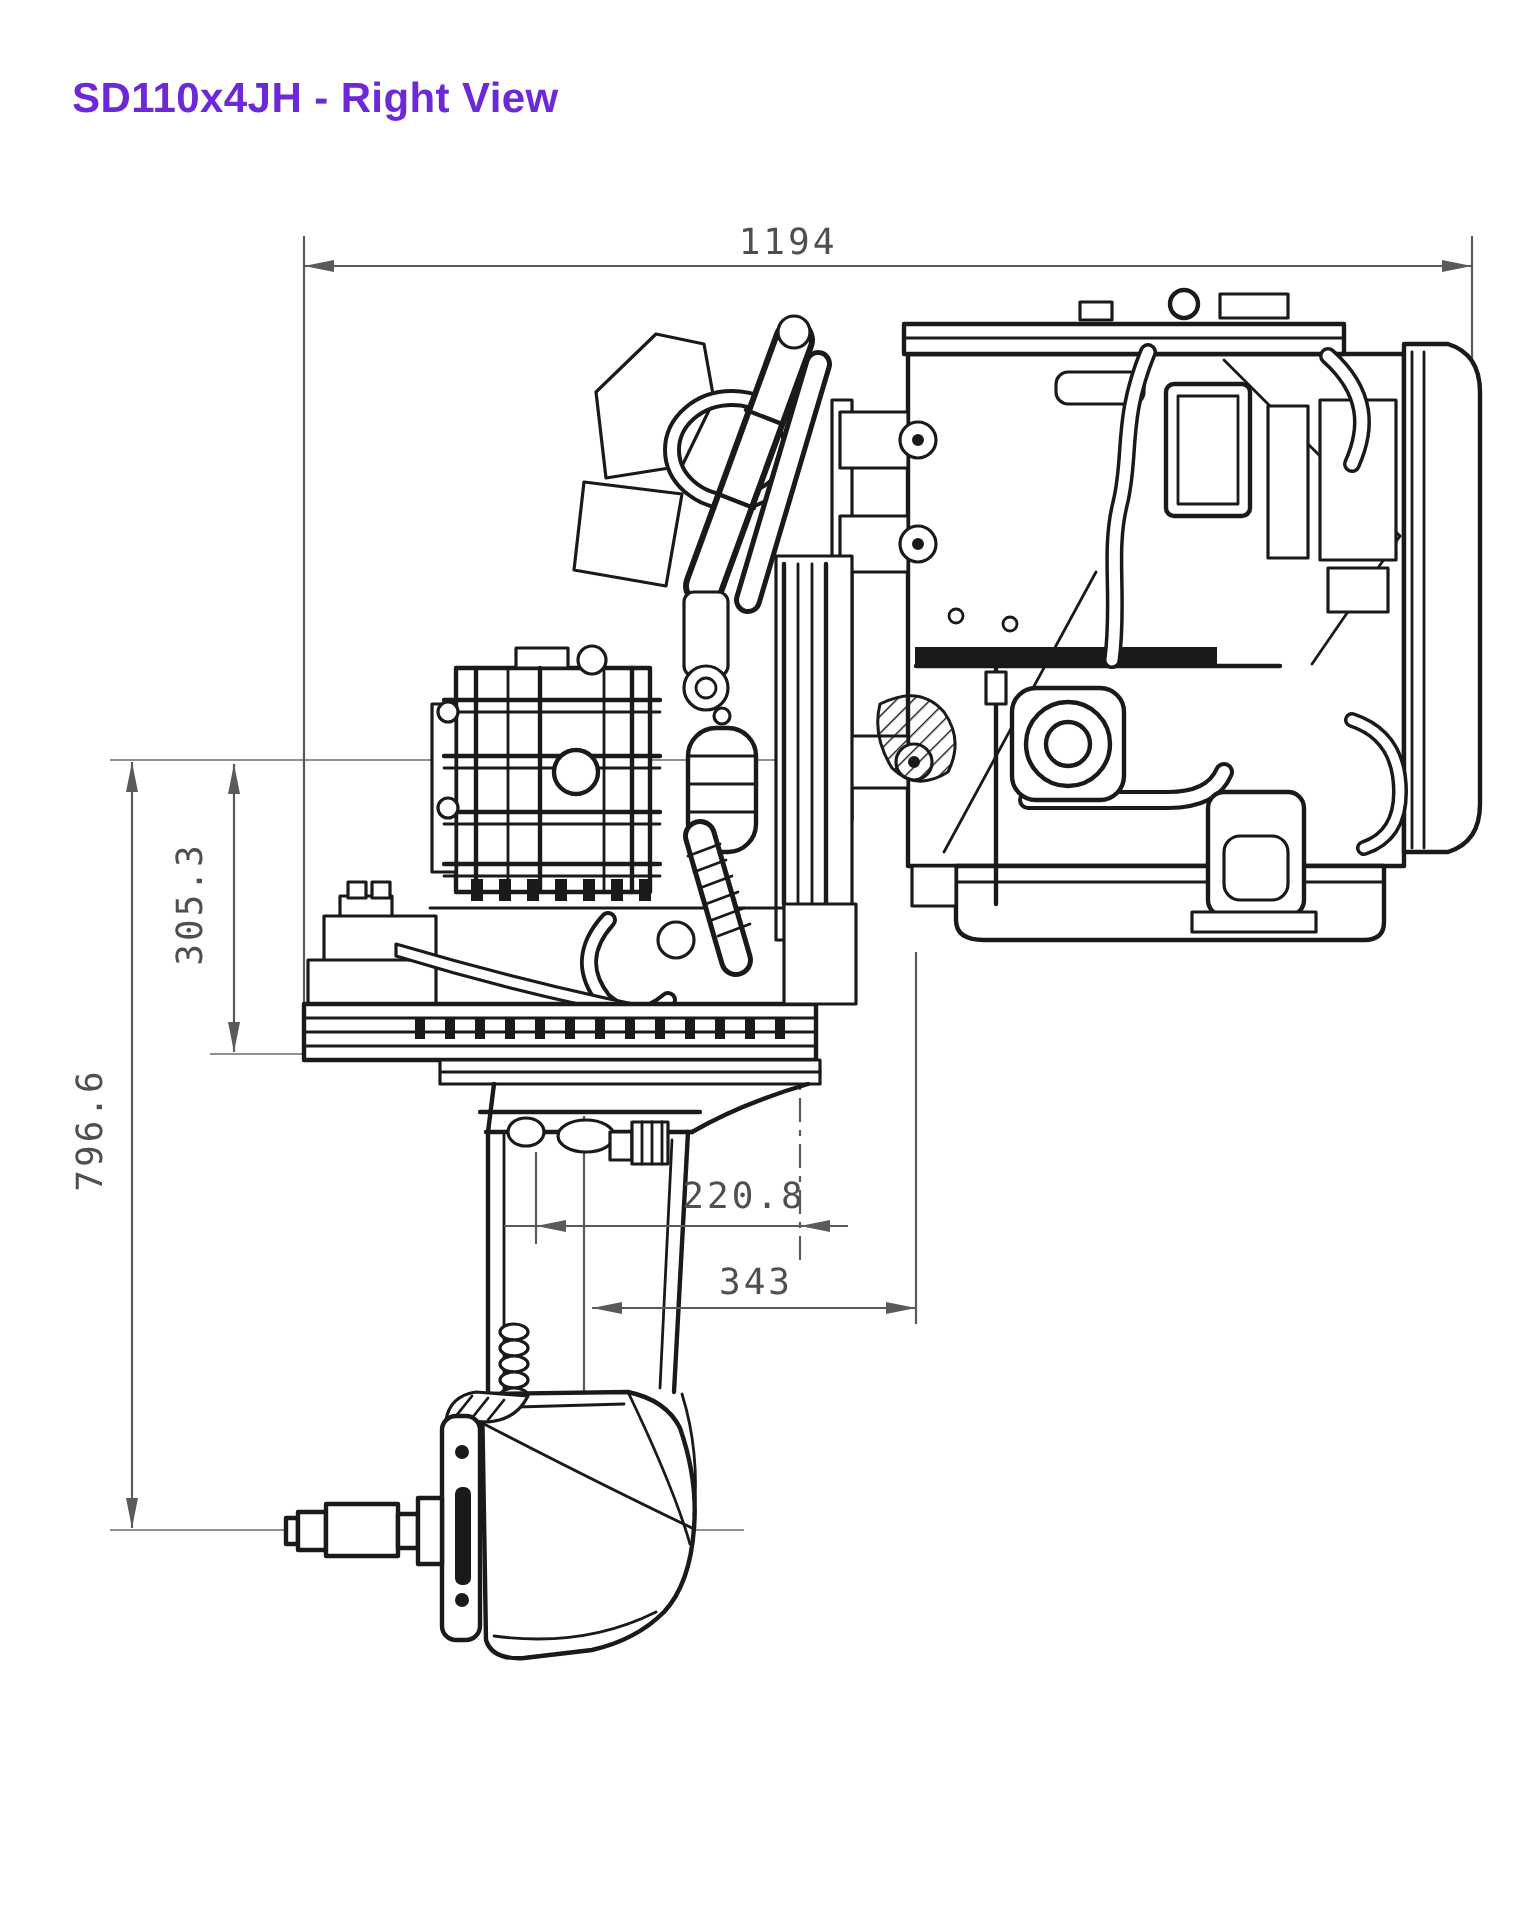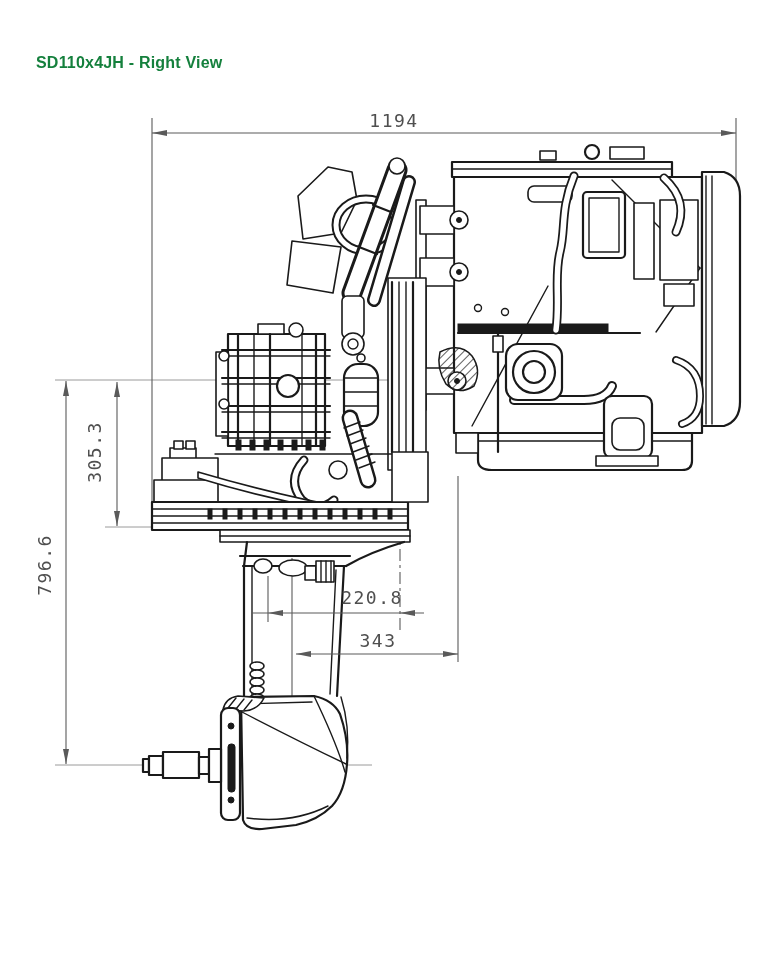--- a/index.html
+++ b/index.html
@@ -1,18 +1,18 @@
 <!DOCTYPE html>
 <html><head>
 <meta charset="utf-8">
 <style>
   html,body{margin:0;padding:0;background:#ffffff;}
   body{width:768px;height:960px;overflow:hidden;font-family:"Liberation Sans",sans-serif;}
   .stage{position:relative;width:768px;height:960px;background:#fff;}
-  .title{position:absolute;left:36px;top:54px;font-size:16px;font-weight:bold;color:#15803d;
+  .title{position:absolute;left:36px;top:38px;font-size:21px;font-weight:bold;color:#6d28d9;
          letter-spacing:.2px;font-family:"Liberation Sans",sans-serif;}
   svg{position:absolute;left:0;top:0;}
   
   .k   {stroke:#1a1a1a;fill:none;stroke-width:1.4;stroke-linejoin:round;stroke-linecap:round;}
   .k2  {stroke:#1a1a1a;fill:none;stroke-width:2.2;stroke-linejoin:round;stroke-linecap:round;}
   .kf  {stroke:#1a1a1a;fill:#ffffff;stroke-width:1.6;stroke-linejoin:round;}
   .kf2 {stroke:#1a1a1a;fill:#ffffff;stroke-width:2.2;stroke-linejoin:round;}
   .dkf {stroke:#1a1a1a;fill:#1a1a1a;}
   .tube{stroke:#1a1a1a;fill:none;stroke-linecap:round;}
   .tubein{stroke:#ffffff;fill:none;stroke-linecap:round;}

